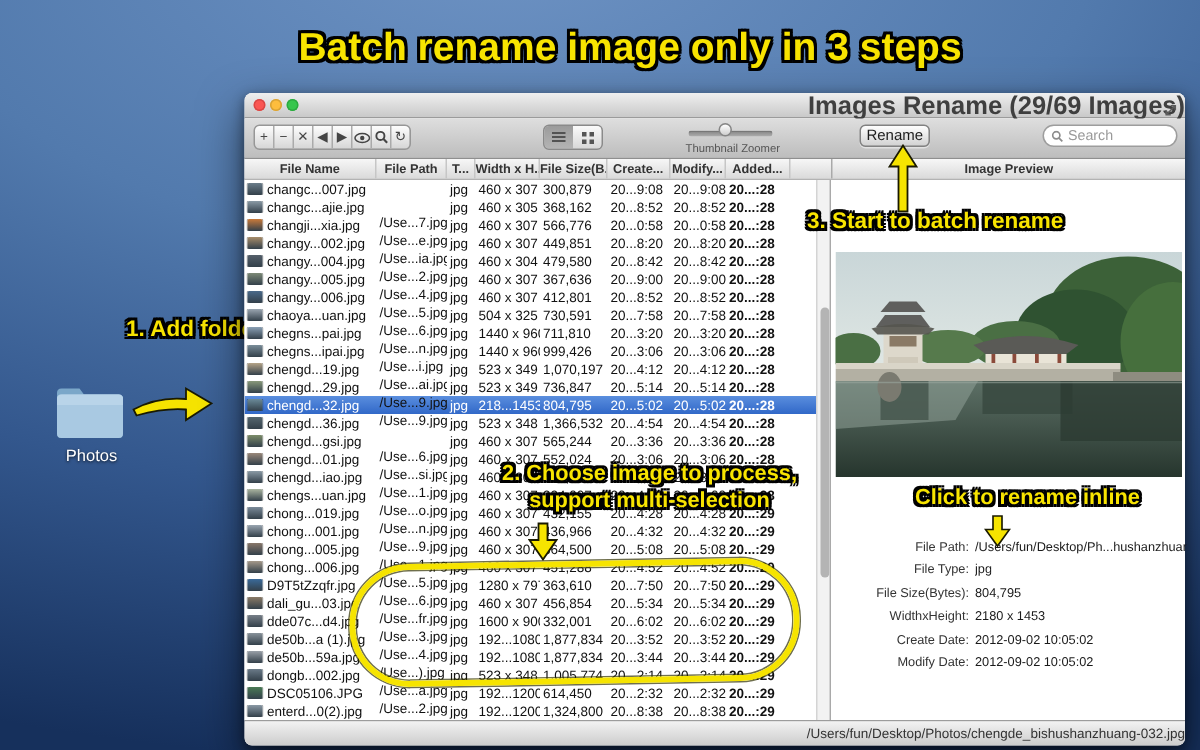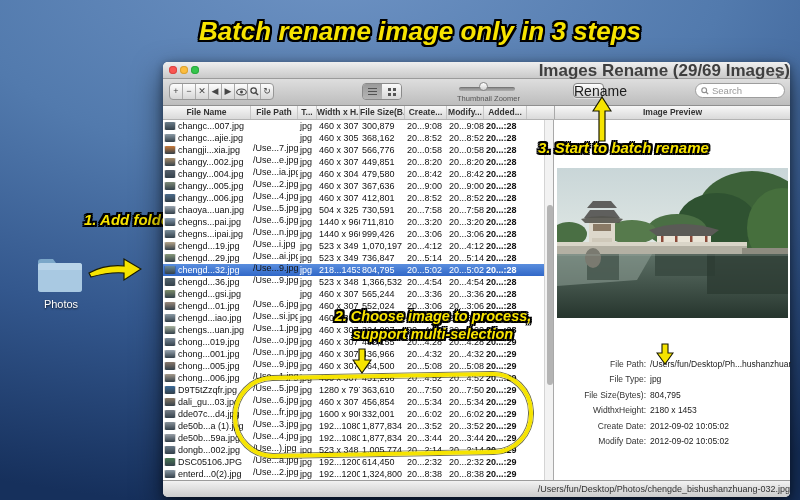--- a/index.html
+++ b/index.html
@@ -3,21 +3,21 @@
 <meta charset="utf-8">
 <style>
   html,body{margin:0;padding:0;background:#10264d;}
   .stage{position:relative;width:800px;height:500px;overflow:hidden;
     background:radial-gradient(ellipse 130% 110% at 42% -8%, #6e93c4 0%, #527aad 38%, #33578d 68%, #16305c 100%);
     font-family:"Liberation Sans", sans-serif; -webkit-font-smoothing:antialiased;}
   .abs{position:absolute;}
   
   .yel{color:#f8e400;font-weight:bold;
     text-shadow:-2px -2px 0 #000,2px -2px 0 #000,-2px 2px 0 #000,2px 2px 0 #000,
-                -2px 0 0 #000,2px 0 0 #000,0 -2px 0 #000,0 2px 0 #000;font-style:italic;}
+                -2px 0 0 #000,2px 0 0 #000,0 -2px 0 #000,0 2px 0 #000;}
   .yel-sm{font-size:15px;line-height:17px;white-space:nowrap;}
   .headline{font-size:26px;letter-spacing:0px;text-align:center;white-space:nowrap;}
   
   .window{left:163px;top:62px;width:627px;height:435px;border-radius:5px;
     box-shadow:0 12px 30px rgba(0,0,0,.55), 0 2px 8px rgba(0,0,0,.4);background:#fff;}
   .titlebar{left:0;top:0;width:627px;height:17px;border-radius:5px 5px 0 0;
     background:linear-gradient(#efefef,#c9c9c9);border-bottom:1px solid #9b9b9b;box-sizing:border-box;}
   .title{width:100%;text-align:right;font-size:17px;line-height:17px;color:#3f3f3f;font-weight:bold;}
   .light{width:8px;height:8px;border-radius:50%;top:4px;}
   .toolbar{left:0;top:17px;width:627px;height:27px;background:linear-gradient(#dedede,#bdbdbd);
@@ -38,22 +38,22 @@
     background:
      linear-gradient(#555,#555) 0 0/3px 3px no-repeat,
      linear-gradient(#555,#555) 5px 0/3px 3px no-repeat,
      linear-gradient(#555,#555) 0 5px/3px 3px no-repeat,
      linear-gradient(#555,#555) 5px 5px/3px 3px no-repeat;}
   .slider-track{left:296px;top:8px;width:56px;height:3px;background:linear-gradient(#8c8c8c,#aeaeae);
     border-radius:2px;border-top:1px solid #777;}
   .slider-knob{left:316px;top:3px;width:9px;height:9px;border-radius:50%;
     background:linear-gradient(#fff,#cfcfcf);border:1px solid #868686;box-sizing:border-box;}
   .zoomer-label{left:278px;top:15px;width:95px;text-align:center;font-size:7.5px;color:#555;}
-  .rename-btn{left:410px;top:4px;width:31px;height:15px;border:1px solid #828282;border-radius:4px;
-    background:linear-gradient(#fefefe,#d2d2d2);font-size:14px;color:#1c1c1c;text-align:center;
+  .rename-btn{left:410px;top:4px;width:47px;height:15px;border:1px solid #828282;border-radius:4px;
+    background:linear-gradient(#fefefe,#d2d2d2);font-size:10px;color:#1c1c1c;text-align:center;
     line-height:14px;box-sizing:border-box;box-shadow:0 1px 0 rgba(255,255,255,.5);}
   .search{left:532px;top:4px;width:90px;height:15px;border:1px solid #9d9d9d;border-radius:8px;
     background:#fff;display:flex;align-items:center;padding:0 5px;box-sizing:border-box;gap:3px;}
   .search span{font-size:9.5px;color:#9a9a9a;line-height:13px;}
   .gripicon{right:5px;top:3px;}
   
   .thead{left:0;top:44px;width:627px;height:14px;background:linear-gradient(#f7f7f7,#dadada);
     border-bottom:1px solid #b3b3b3;box-sizing:border-box;display:flex;}
   .hcell{font-size:8.5px;font-weight:bold;color:#333;text-align:center;line-height:13px;
     border-right:1px solid #c6c6c6;white-space:nowrap;overflow:hidden;box-sizing:border-box;flex:none;}
@@ -672,19 +672,20 @@
     <div class="yel l">2. Choose image to process,</div>
     <div class="yel l">support multi-selection</div>
   </div>
   <div class="abs" style="left:352px;top:348px;">
     <svg width="20" height="26" viewBox="0 0 20 26">
       <path d="M7,1 L13,1 L13,12 L19,12 L10,25 L1,12 L7,12 Z" fill="#f6e400" stroke="#1a1a00" stroke-width="1.2"></path>
     </svg>
   </div>
   <div class="abs oval"></div>
 
+  <div class="abs yel yel-sm" style="left:610px;top:324px;font-size:14.5px;">Click to rename inline</div>
   <div class="abs" style="left:656px;top:343px;">
     <svg width="18" height="22" viewBox="0 0 18 22">
       <path d="M6,1 L12,1 L12,10 L17,10 L9,21 L1,10 L6,10 Z" fill="#f6e400" stroke="#1a1a00" stroke-width="1.1"></path>
     </svg>
   </div>
 
 </div>
 
 </body></html>

